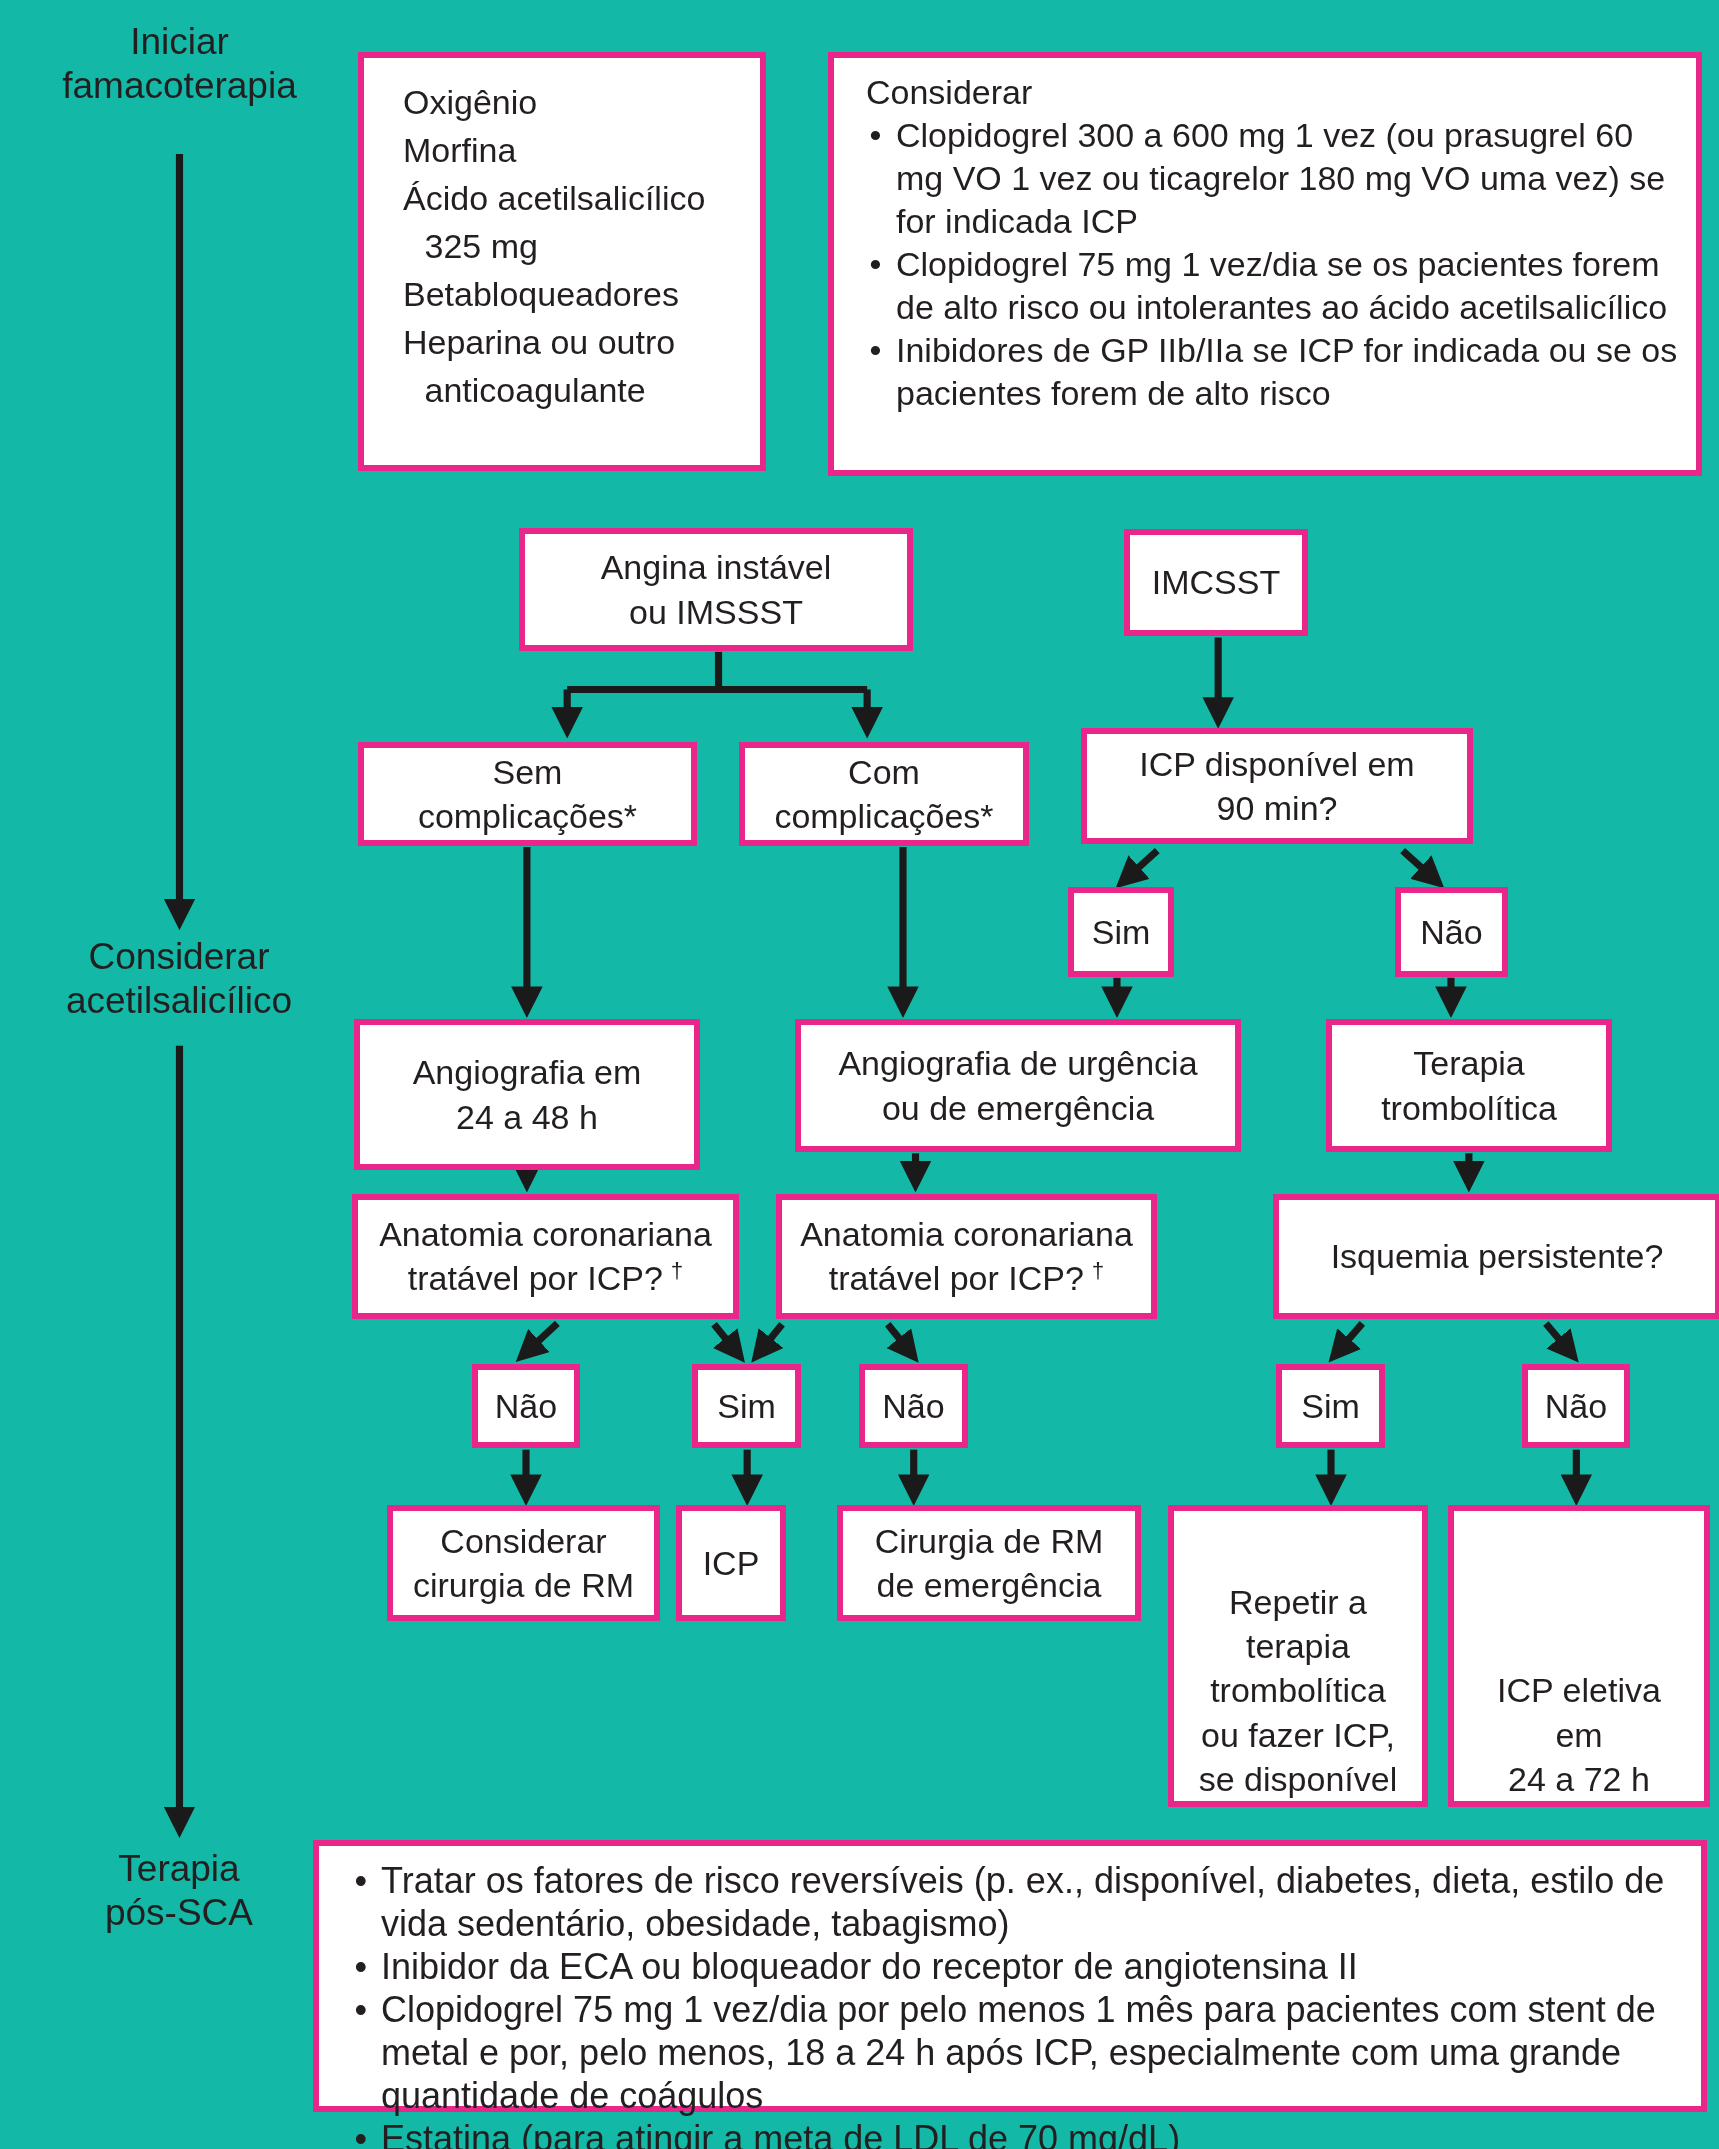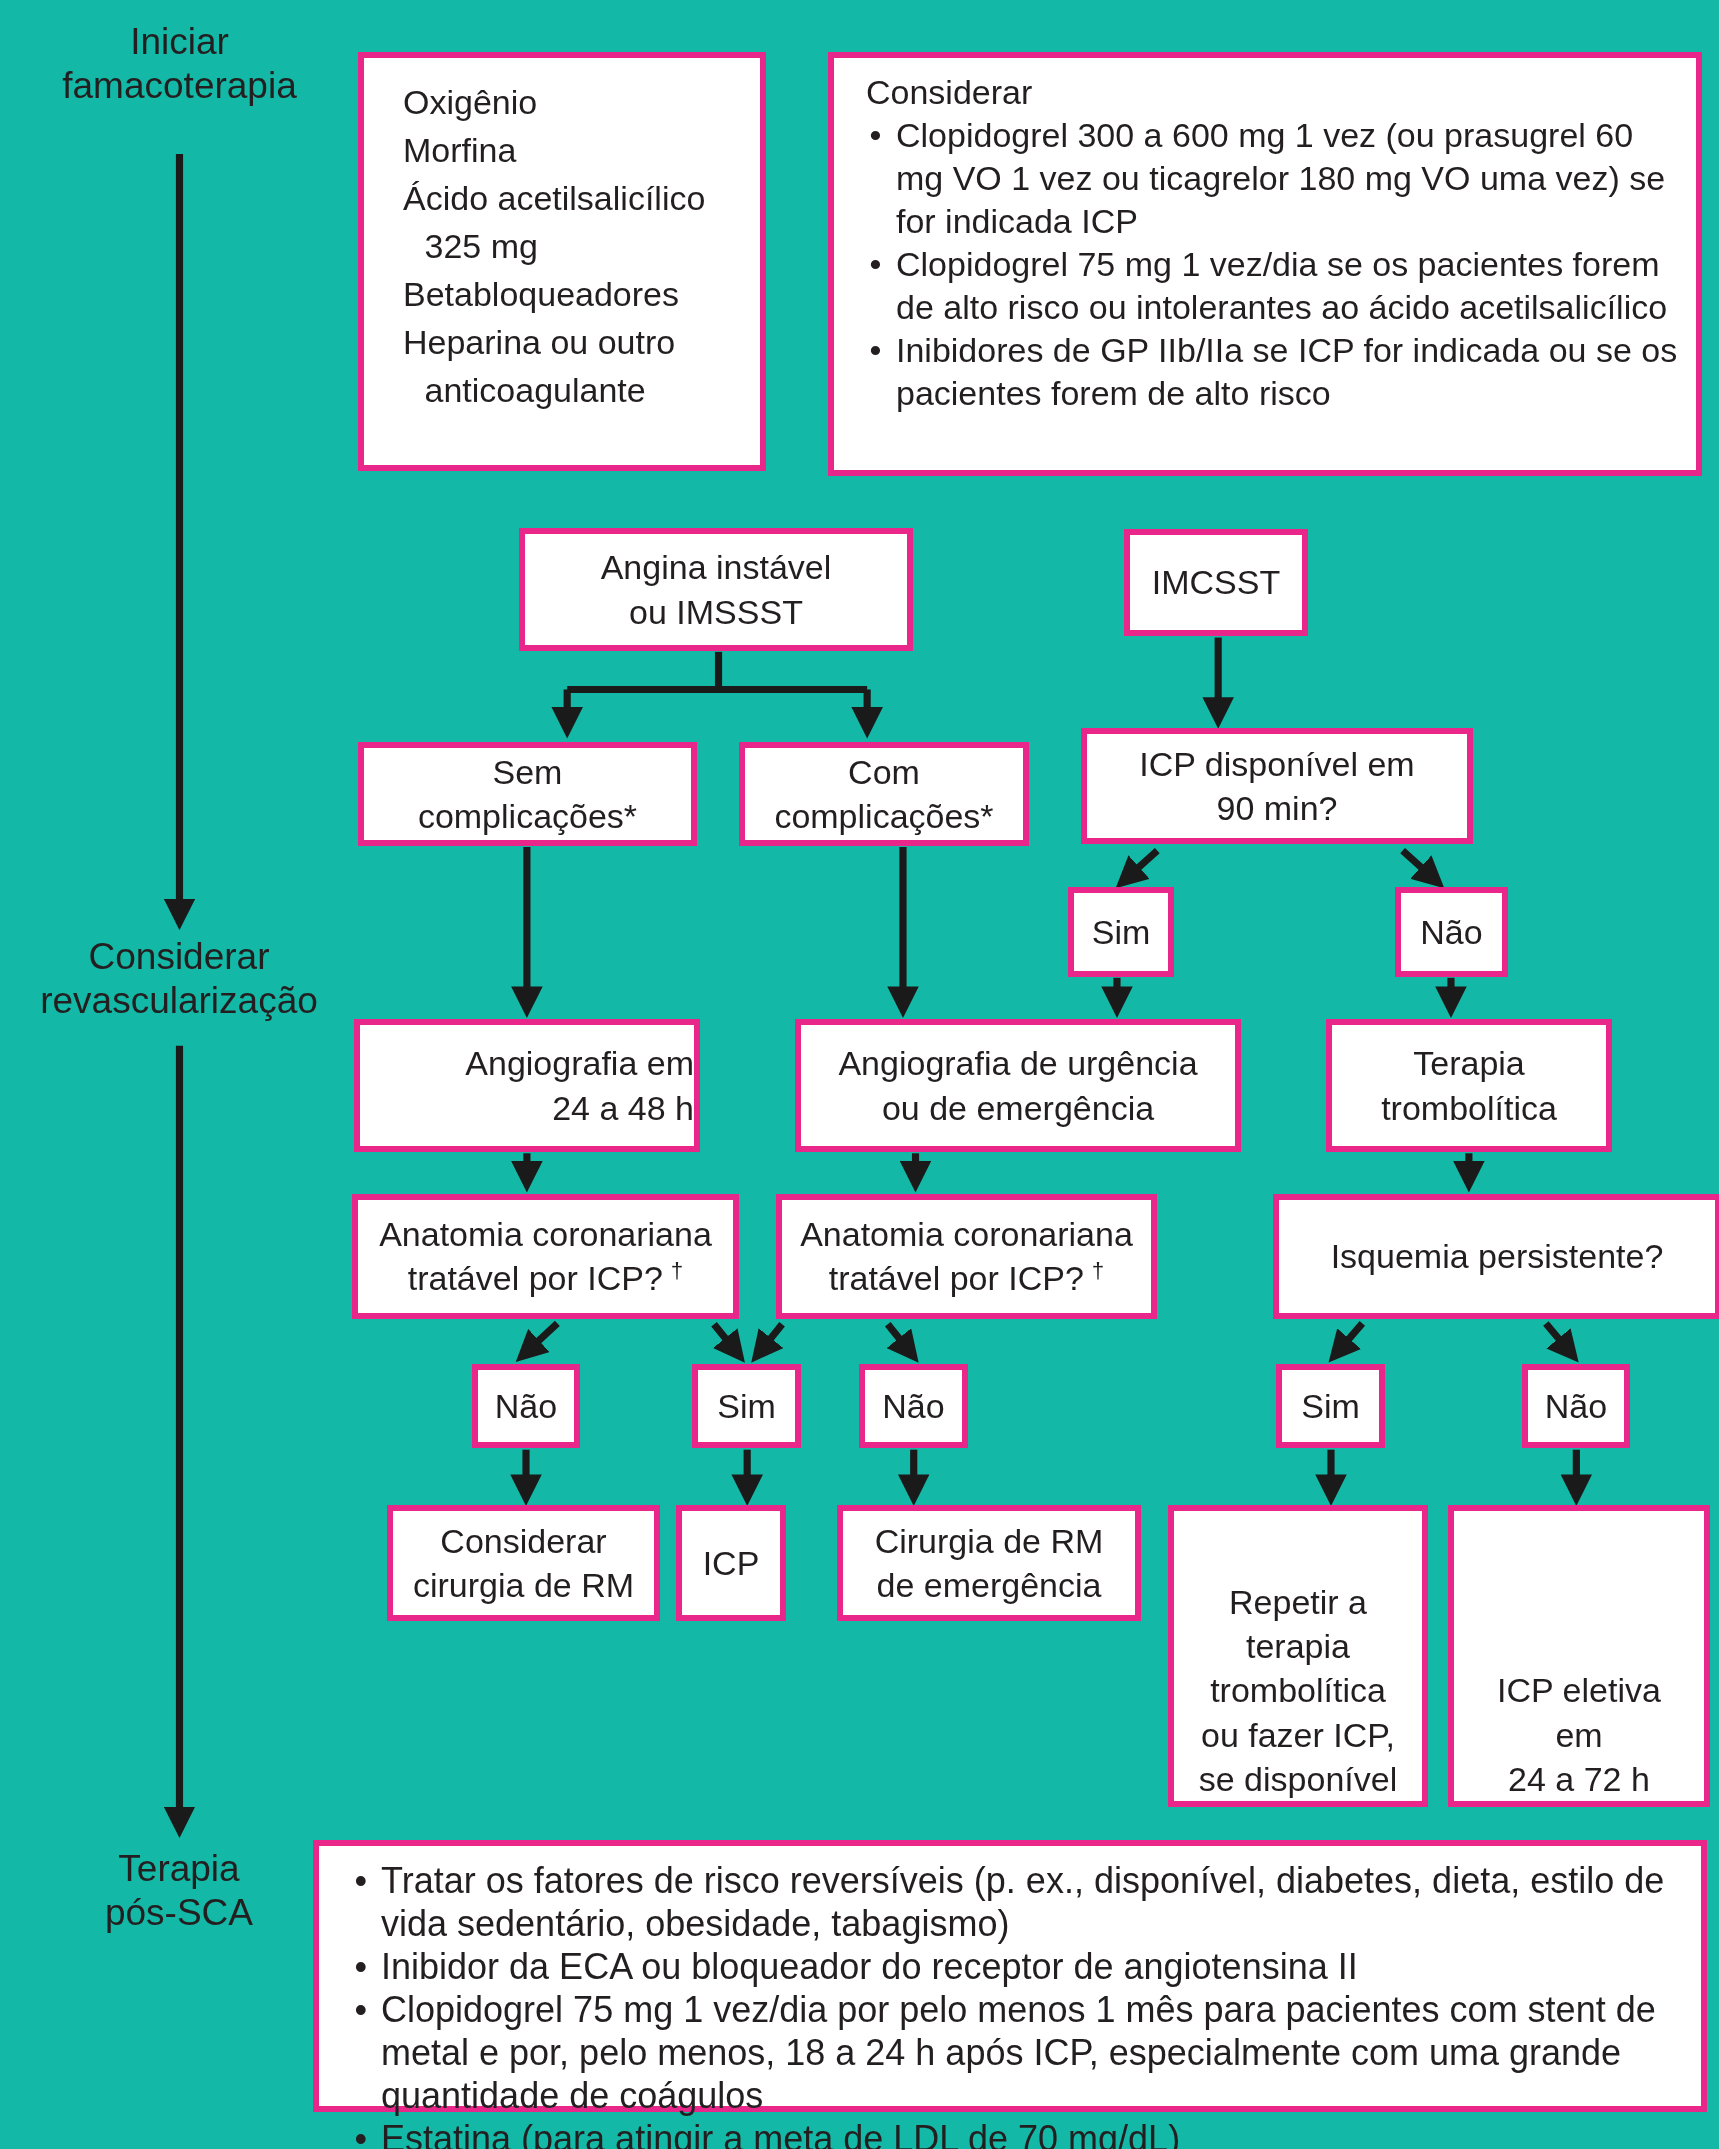--- a/index.html
+++ b/index.html
@@ -75,21 +75,21 @@
       <path d="M1760,1619 V1673" marker-end="url(#ah)"></path>
     </g>
   </svg>
 
   <div class="rail-label" style="left:36px; top:19.7px; width:287px;">
     <div>Iniciar</div>
     <div>famacoterapia</div>
   </div>
   <div class="rail-label" style="left:9px; top:935px; width:340px;">
     <div>Considerar</div>
-    <div>revascularização</div>
+    <div>acetilsalicílico</div>
   </div>
   <div class="rail-label" style="left:49px; top:1847px; width:260px;">
     <div>Terapia</div>
     <div>pós-SCA</div>
   </div>
 
   <div class="node list-node" style="left:358px; top:52px; width:408px; height:419px; padding-left:39px; line-height:48px;">
     <div>Oxigênio</div>
     <div>Morfina</div>
     <div>Ácido acetilsalicílico</div>
@@ -136,21 +136,21 @@
     <div>90 min?</div>
   </div>
 
   <div class="node" style="left:1068px; top:887px; width:106px; height:90px;">
     <div>Sim</div>
   </div>
   <div class="node" style="left:1395px; top:887px; width:113px; height:90px;">
     <div>Não</div>
   </div>
 
-  <div class="node" style="left:354px; top:1019px; width:346px; height:133px;align-items:flex-end;">
+  <div class="node" style="left:354px; top:1019px; width:346px; height:151px;">
     <div>Angiografia em</div>
     <div>24 a 48 h</div>
   </div>
   <div class="node" style="left:795px; top:1019px; width:446px; height:133px;">
     <div>Angiografia de urgência</div>
     <div>ou de emergência</div>
   </div>
   <div class="node" style="left:1326px; top:1019px; width:286px; height:133px;">
     <div>Terapia</div>
     <div>trombolítica</div>

